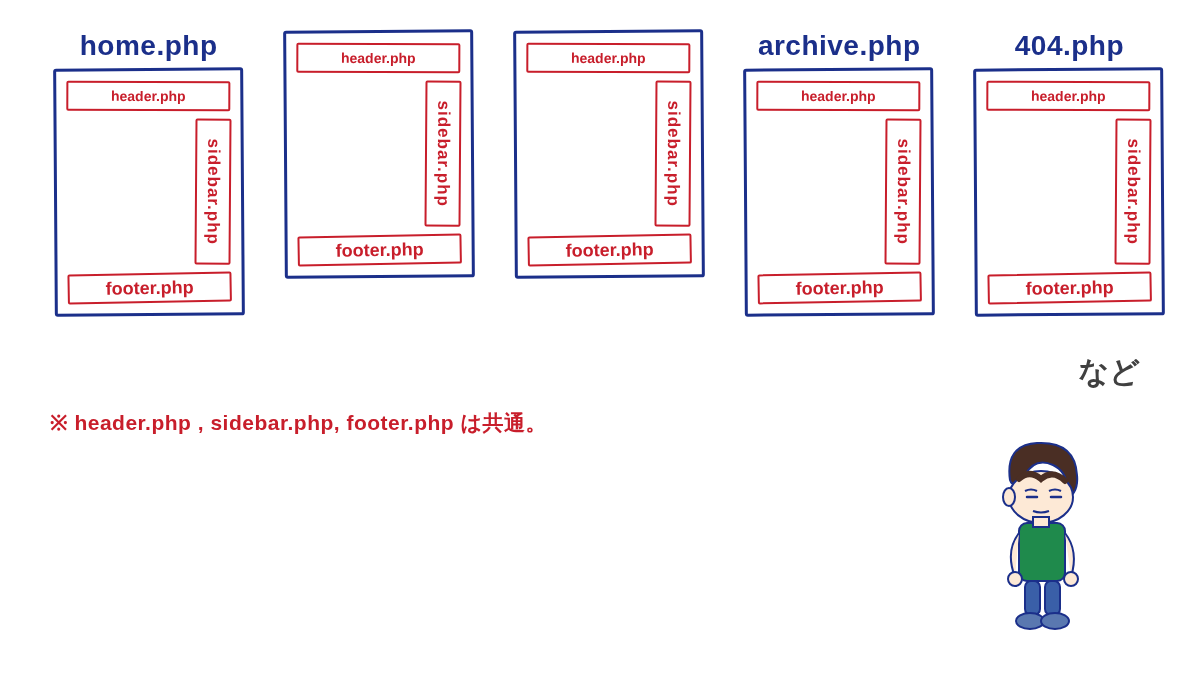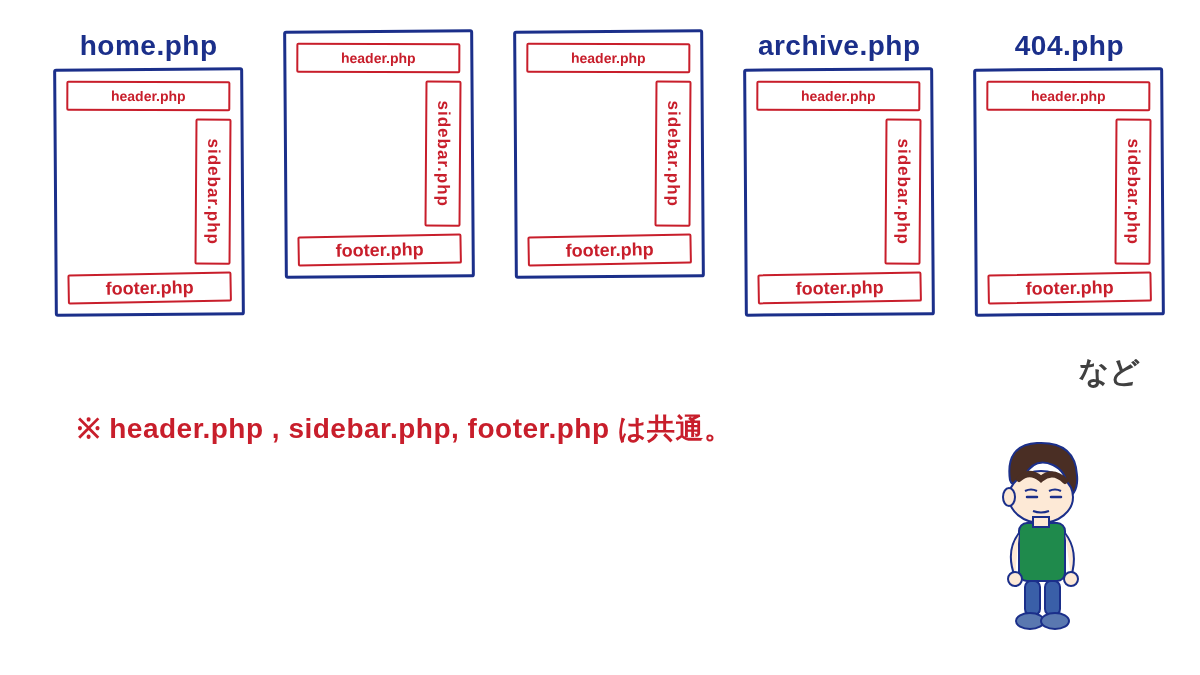--- a/index.html
+++ b/index.html
@@ -95,24 +95,23 @@
     top: 352px;
     color: #404040;
     font-size: 30px;
     font-weight: 700;
   }
   .note {
     position: absolute;
     left: 50px;
     top: 408px;
     color: #c81e2b;
-    font-size: 28px;
+    font-size: 21px;
     font-weight: 700;
     letter-spacing: .5px;
-    margin-left: 27px;
   }
   
   .mascot {
     position: absolute;
     right: 95px;
     bottom: 30px;
   }
   .mascot svg { display: block; }
 </style>
 </head>

